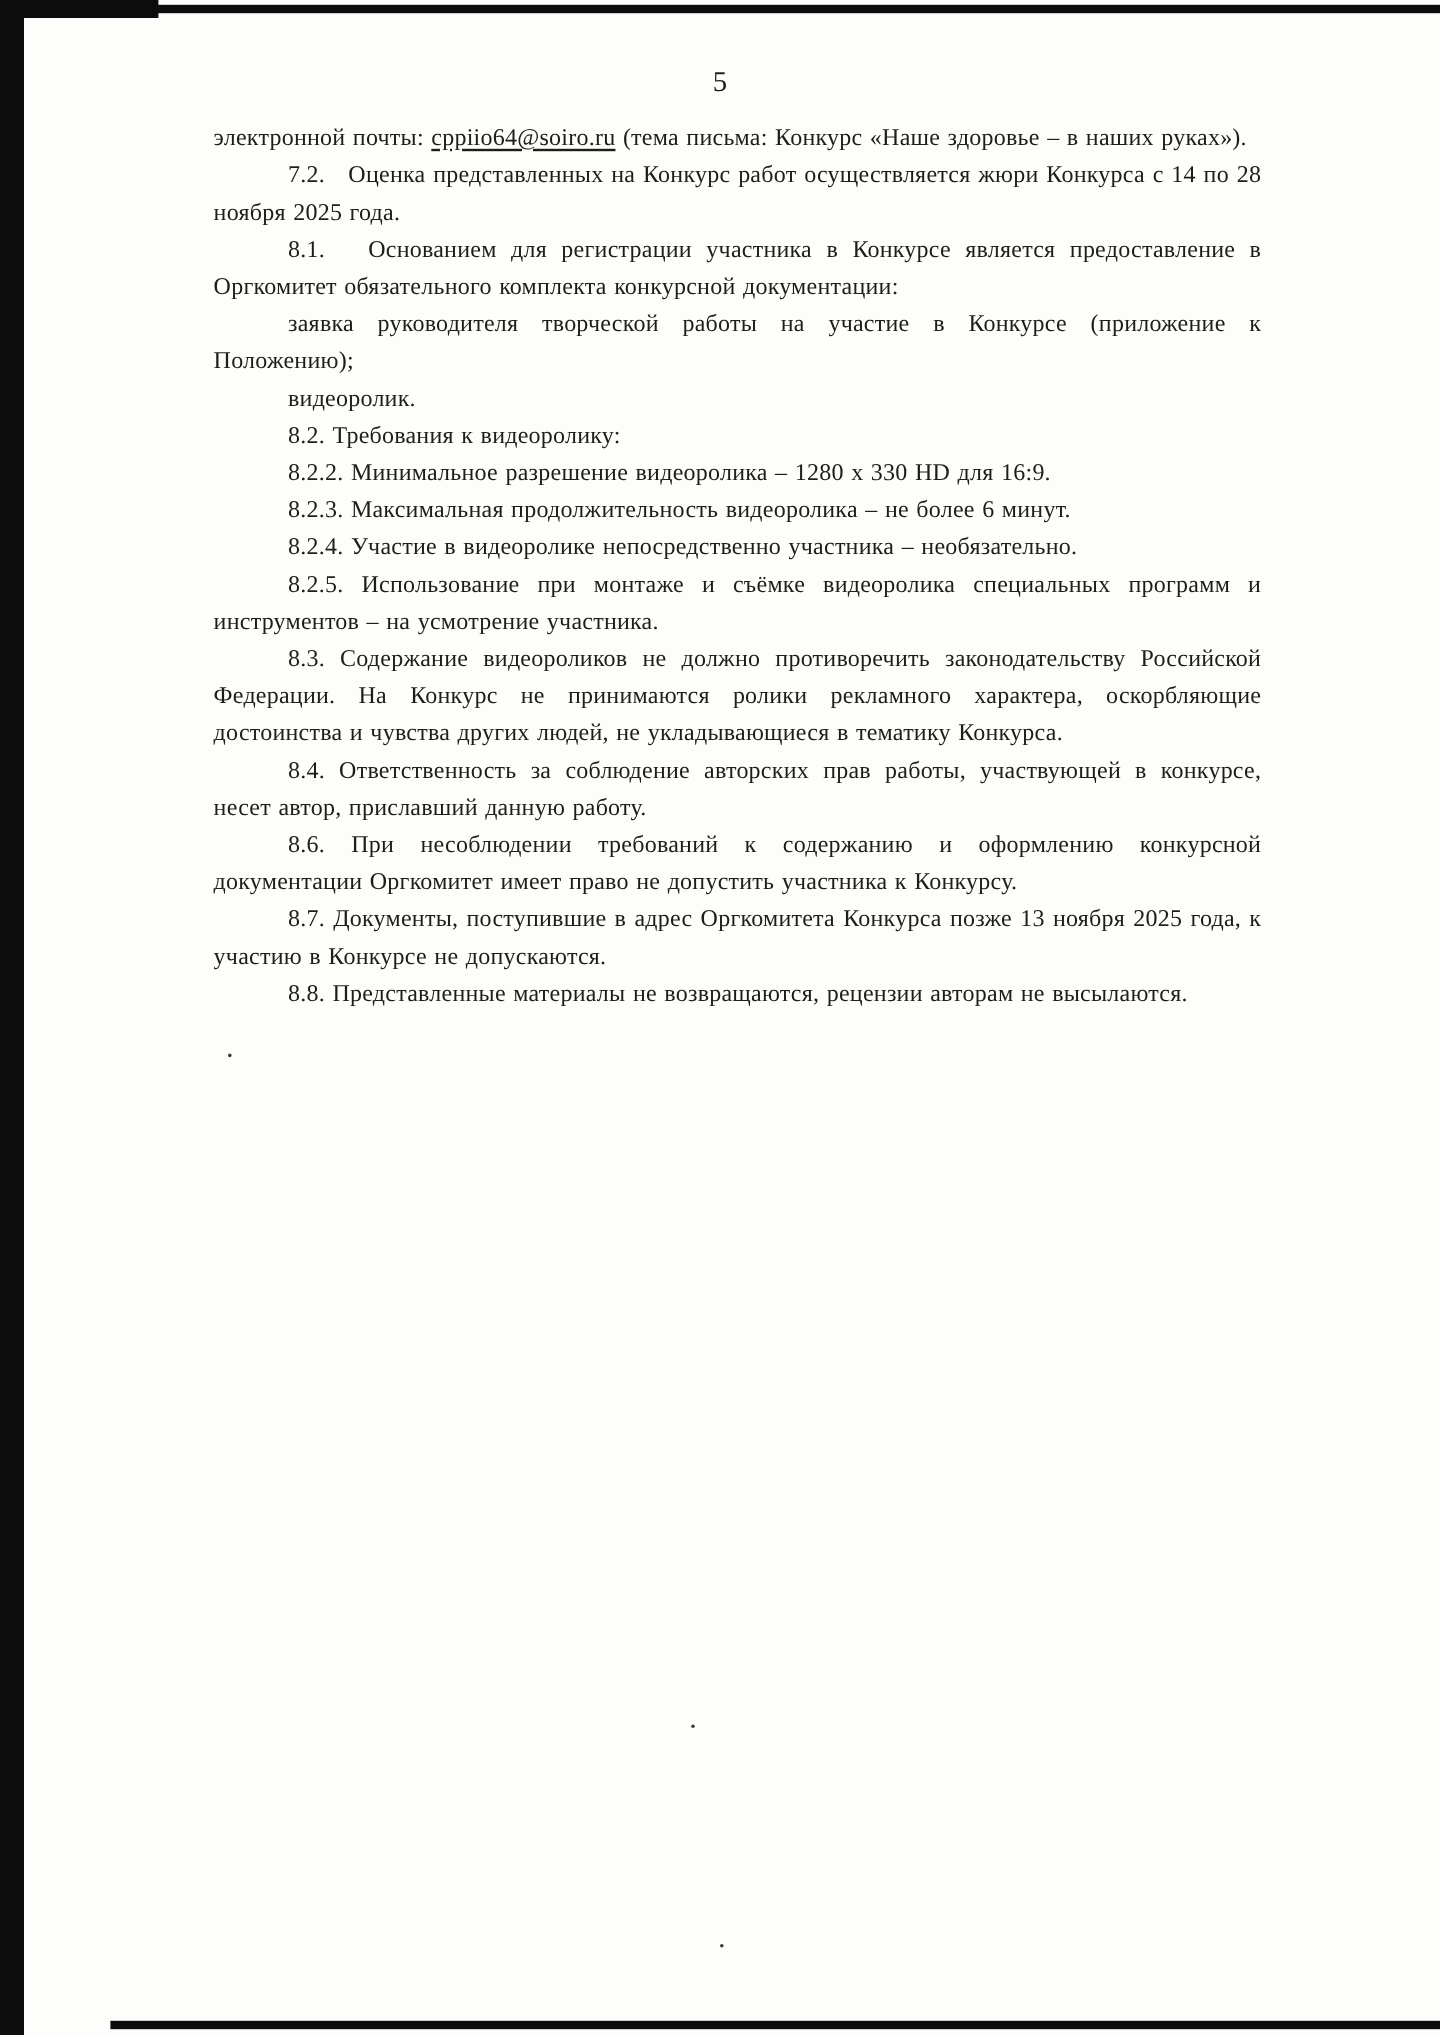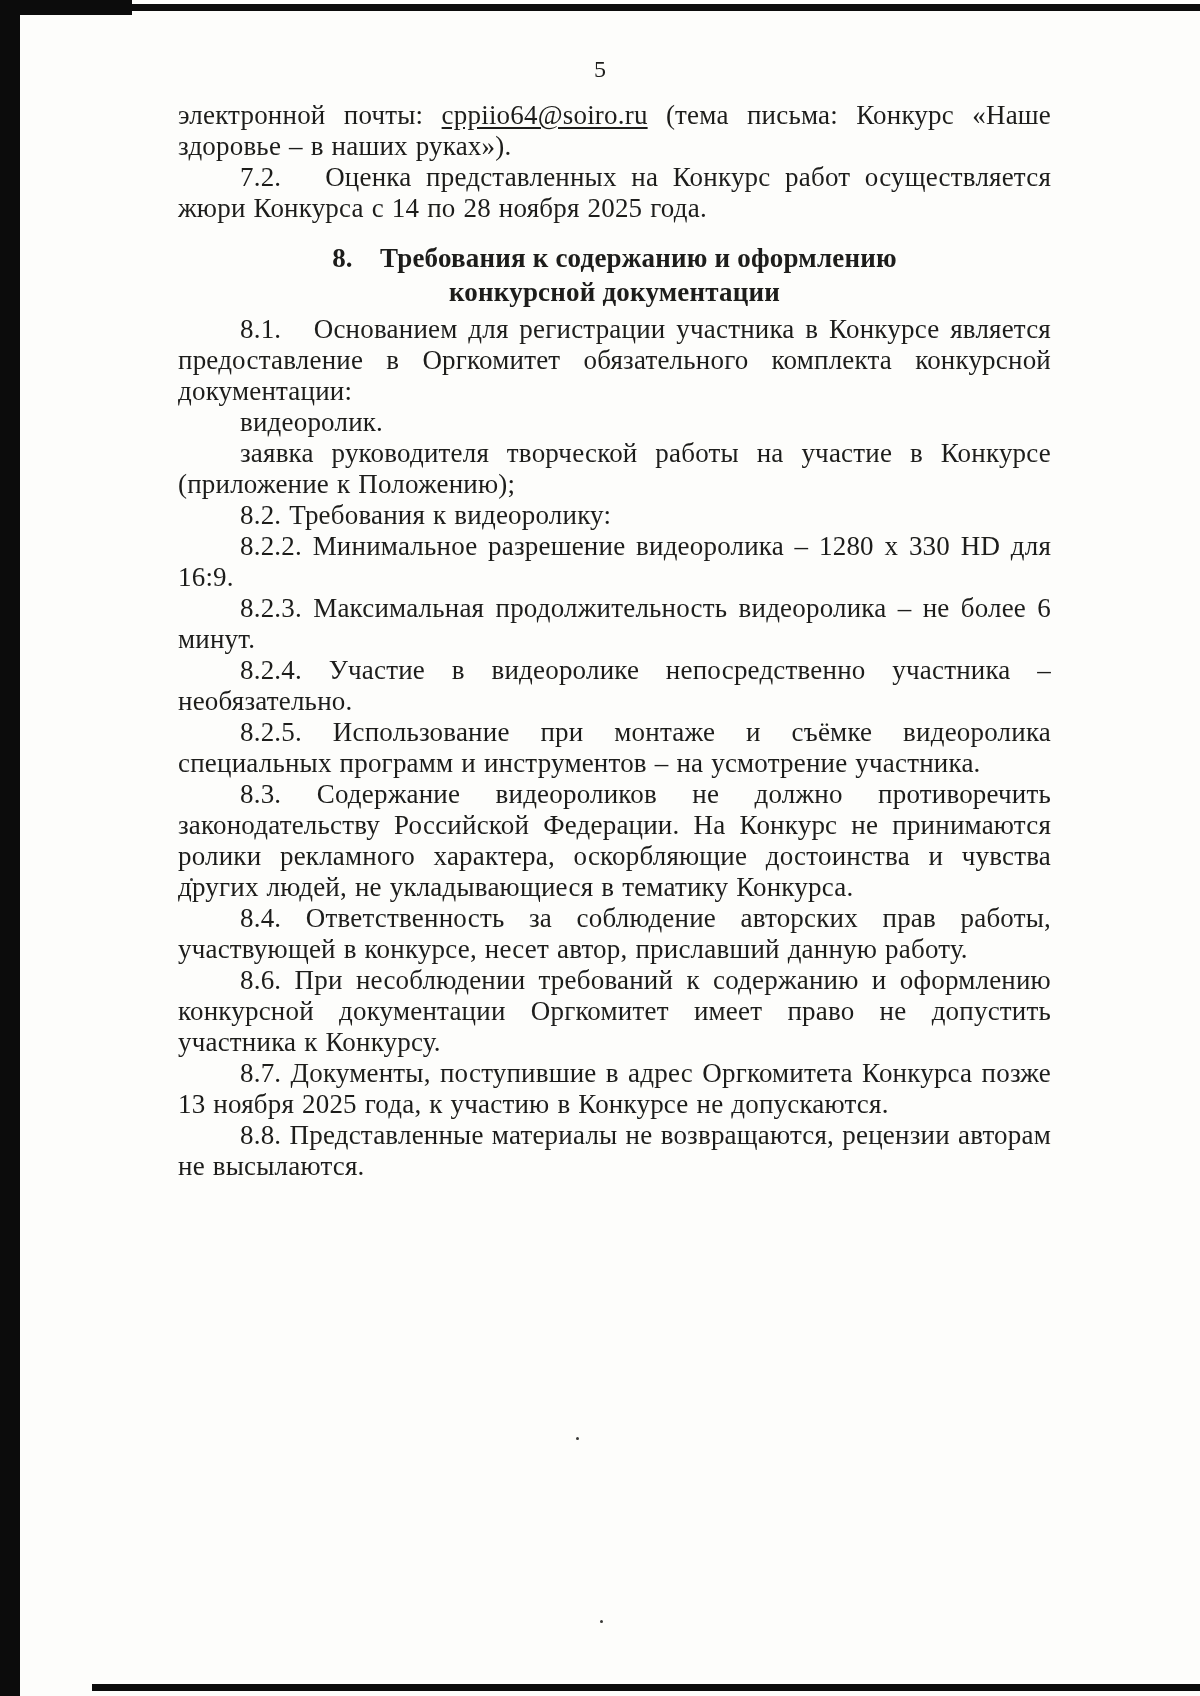--- a/index.html
+++ b/index.html
@@ -45,21 +45,21 @@
     line-height: 26px;
   }
   .content {
     position: absolute;
     left: 178px;
     top: 100px;
     width: 873px;
   }
   .para {
     margin: 0;
-    font-size: 27px;
+    font-size: 20px;
     line-height: 31px;
     text-align: justify;
     text-indent: 62px;
     letter-spacing: 0.2px;
     word-spacing: 1px;
   }
   .para.no-indent { text-indent: 0; }
   .heading {
     margin: 17px 0 5px 0;
     font-size: 27px;
@@ -89,25 +89,24 @@
   <div class="speck speck-3"></div>
 
   <div class="page-number">5</div>
 
   <div class="content">
 
     <p class="para no-indent"><span>электронной почты: </span><a class="email-link">cppiio64@soiro.ru</a><span> (тема письма: Конкурс «Наше здоровье – в наших руках»).</span></p>
 
     <p class="para">7.2.&nbsp;&nbsp;&nbsp;Оценка представленных на Конкурс работ осуществляется жюри Конкурса с 14 по 28 ноября 2025 года.</p>
 
-    <h2 class="heading"><span>8. Требования к содержанию и оформлению</span><br><span>конкурсной документации</span></h2>
 
     <p class="para">8.1.&nbsp;&nbsp;&nbsp;Основанием для регистрации участника в Конкурсе является предоставление в Оргкомитет обязательного комплекта конкурсной документации:</p>
+    <p class="para">заявка руководителя творческой работы на участие в Конкурсе (приложение к Положению);</p>
     <p class="para">видеоролик.</p>
-    <p class="para">заявка руководителя творческой работы на участие в Конкурсе (приложение к Положению);</p>
     <p class="para">8.2. Требования к видеоролику:</p>
     <p class="para">8.2.2. Минимальное разрешение видеоролика – 1280 х 330 HD для 16:9.</p>
     <p class="para">8.2.3. Максимальная продолжительность видеоролика – не более 6 минут.</p>
     <p class="para">8.2.4. Участие в видеоролике непосредственно участника – необязательно.</p>
     <p class="para">8.2.5. Использование при монтаже и съёмке видеоролика специальных программ и инструментов – на усмотрение участника.</p>
     <p class="para">8.3. Содержание видеороликов не должно противоречить законодательству Российской Федерации. На Конкурс не принимаются ролики рекламного характера, оскорбляющие достоинства и чувства других людей, не укладывающиеся в тематику Конкурса.</p>
     <p class="para">8.4. Ответственность за соблюдение авторских прав работы, участвующей в конкурсе, несет автор, приславший данную работу.</p>
     <p class="para">8.6. При несоблюдении требований к содержанию и оформлению конкурсной документации Оргкомитет имеет право не допустить участника к Конкурсу.</p>
     <p class="para">8.7. Документы, поступившие в адрес Оргкомитета Конкурса позже 13 ноября 2025 года, к участию в Конкурсе не допускаются.</p>
     <p class="para">8.8. Представленные материалы не возвращаются, рецензии авторам не высылаются.</p>

